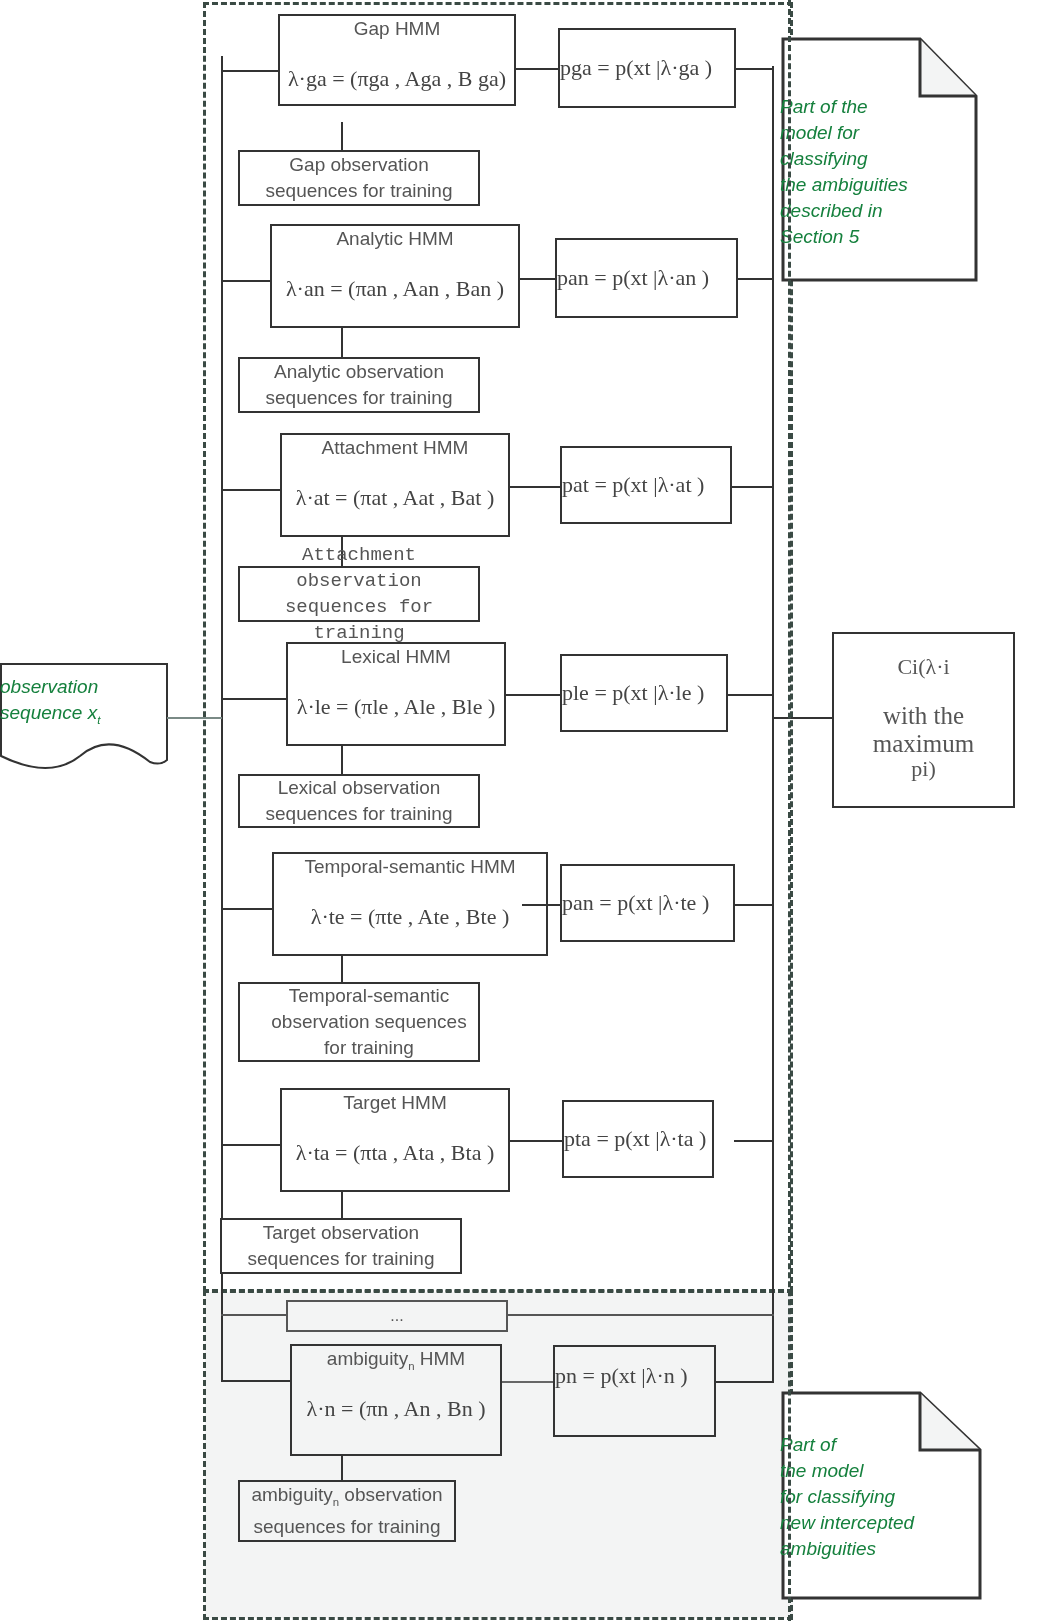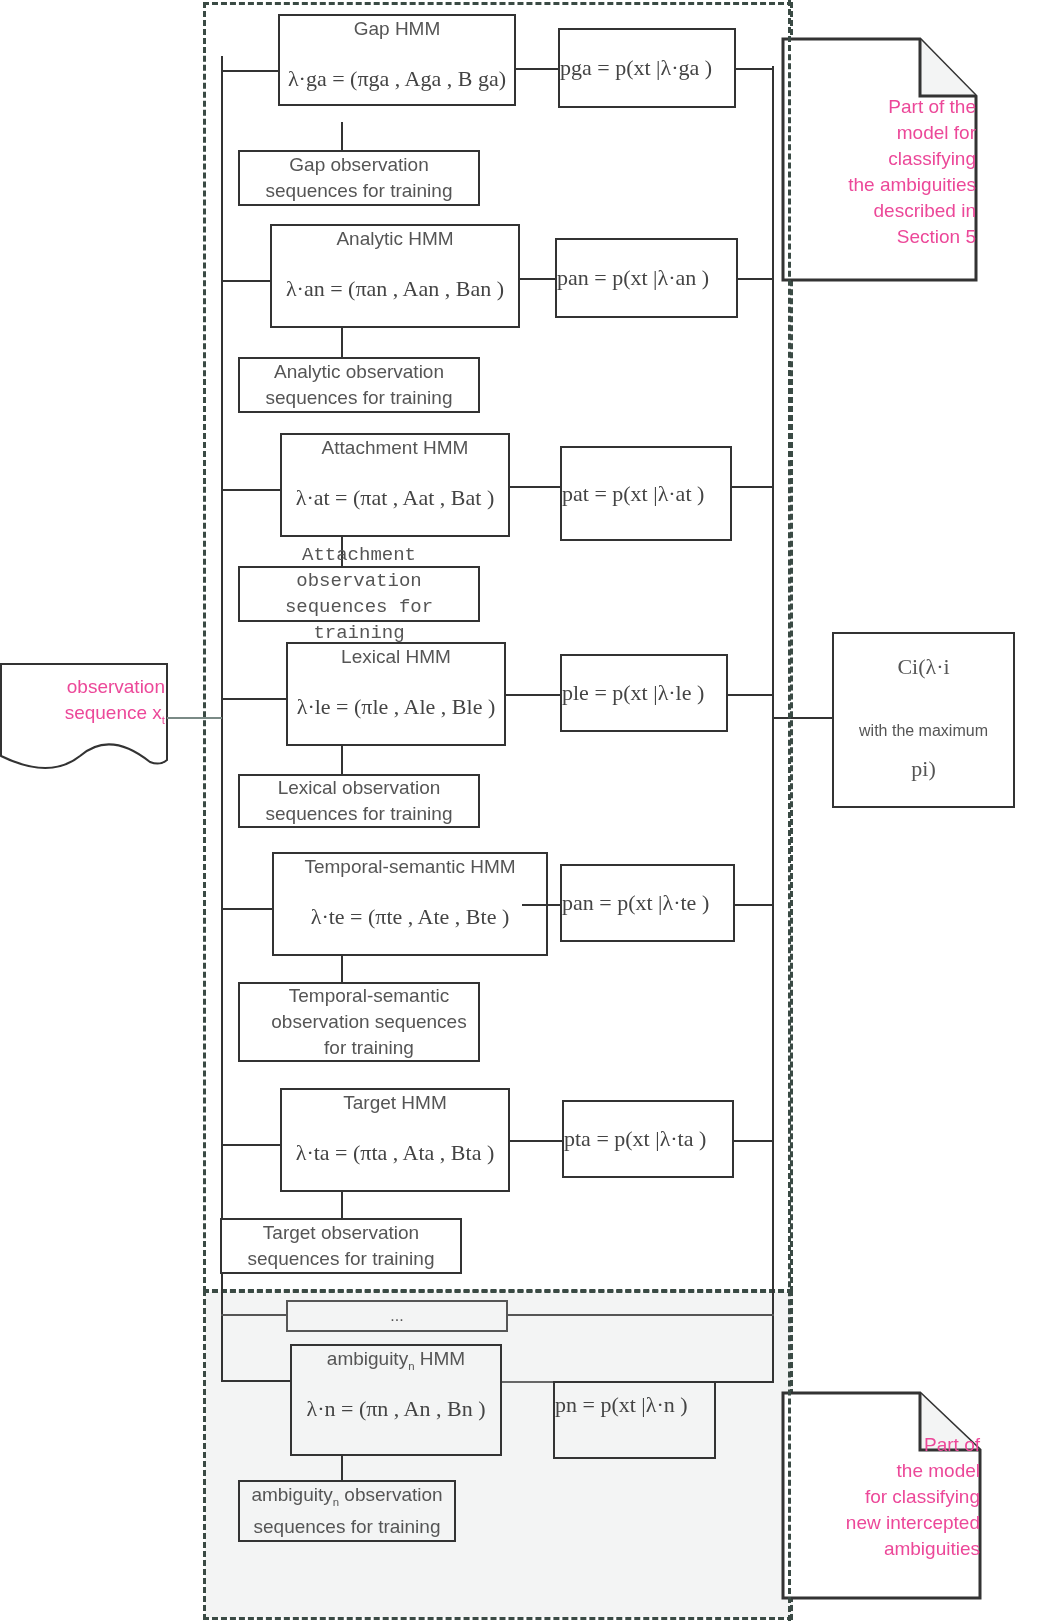--- a/index.html
+++ b/index.html
@@ -7,21 +7,21 @@
   .abs { position:absolute; box-sizing:border-box; }
   .box { border:2px solid #333; background:#fff; }
   .hmm-title { position:absolute; left:0; right:0; top:2px; text-align:center; font-size:19px; color:#555; }
   .formula { position:absolute; left:0; right:0; top:50px; text-align:center; font-family:"Liberation Serif", serif; font-size:22px; color:#444; white-space:nowrap; }
   .outbox { display:flex; align-items:center; justify-content:flex-start; padding-left:0; font-family:"Liberation Serif", serif; font-size:22px; color:#444; white-space:nowrap; }
   .outbox span.f { padding-left:0; margin-top:-30px; }
   .train { display:flex; align-items:center; justify-content:center; text-align:center; font-size:19px; line-height:26px; color:#555; }
   .line { position:absolute; background:#333; }
   .h { height:2px; }
   .v { width:2px; }
-  .note { font-size:19px; color:#ec4899; text-align:right; line-height:26px; }
+  .note { font-size:19px; color:#15803d; text-align:left; line-height:26px;font-style:italic; }
   sub { font-size:0.6em; }
 </style>
 </head>
 <body>
 
 <div class="abs" style="left:205px; top:1292px; width:588px; height:326px; background:#f3f4f4;"></div>
 
 <div class="abs" style="left:203px; top:2px; width:590px; height:1290px; border:3px dashed #3a4a44;"></div>
 
 <div class="abs" style="left:203px; top:1290px; width:590px; height:330px; border:3px dashed #3a4a44;"></div>
@@ -77,21 +77,21 @@
           <div></div>
         </div>
       </div>
 
       <div class="line h" style="left:221px; top:489px; width:59px;"></div>
       <div class="abs box" style="left:280px; top:433px; width:230px; height:104px;">
         <div class="hmm-title">Attachment HMM</div>
         <div class="formula">λ·at = (πat , Aat , Bat )</div>
       </div>
       <div class="line h" style="left:510px; top:486px; width:50px;"></div>
-      <div class="abs box outbox" style="left:560px; top:446px; width:172px; height:95px;">
+      <div class="abs box outbox" style="left:560px; top:446px; width:172px; height:78px;">
         <span class="f" style="margin-top:0">pat = p(xt |λ·at )</span>
       </div>
       <div class="line h" style="left:732px; top:486px; width:40px;"></div>
       <div class="line v" style="left:341px; top:537px; height:29px;"></div>
       <div class="abs box train" style="left:238px; top:566px; width:242px; height:56px;font-family:Liberation Mono, monospace;">
         <div>
           <div>Attachment observation</div>
           <div>sequences for training</div>
           <div></div>
         </div>
@@ -134,21 +134,21 @@
           <div>for training</div>
         </div>
       </div>
 
       <div class="line h" style="left:221px; top:1144px; width:59px;"></div>
       <div class="abs box" style="left:280px; top:1088px; width:230px; height:104px;">
         <div class="hmm-title">Target HMM</div>
         <div class="formula">λ·ta = (πta , Ata , Bta )</div>
       </div>
       <div class="line h" style="left:510px; top:1140px; width:52px;"></div>
-      <div class="abs box outbox" style="left:562px; top:1100px; width:172px; height:78px;">
+      <div class="abs box outbox" style="left:562px; top:1100px; width:152px; height:78px;">
         <span class="f" style="margin-top:0">pta = p(xt |λ·ta )</span>
       </div>
       <div class="line h" style="left:734px; top:1140px; width:38px;"></div>
       <div class="line v" style="left:341px; top:1192px; height:26px;"></div>
       <div class="abs box train" style="left:220px; top:1218px; width:242px; height:56px;">
         <div>
           <div>Target observation</div>
           <div>sequences for training</div>
           <div></div>
         </div>
@@ -160,36 +160,36 @@
   <span>...</span>
 </div>
 <div class="line h" style="left:508px; top:1314px; width:266px; background:#555;"></div>
 
 <div class="line h" style="left:221px; top:1380px; width:70px;"></div>
 <div class="abs box" style="left:290px; top:1344px; width:212px; height:112px; background:#f3f4f4;">
   <div class="hmm-title"><span>ambiguity</span><sub>n</sub><span> HMM</span></div>
   <div class="formula">λ·n = (πn , An , Bn )</div>
 </div>
 <div class="line h" style="left:502px; top:1381px; width:52px; background:#666;"></div>
-<div class="abs box outbox" style="left:553px; top:1381px; width:163px; height:78px; background:#f3f4f4;">
+<div class="abs box outbox" style="left:553px; top:1345px; width:163px; height:92px; background:#f3f4f4;">
   <span class="f">pn = p(xt |λ·n )</span>
 </div>
 <div class="line h" style="left:716px; top:1381px; width:58px;"></div>
 <div class="line v" style="left:341px; top:1456px; height:26px;"></div>
 <div class="abs box train" style="left:238px; top:1480px; width:218px; height:62px; background:#f3f4f4;justify-content:center;">
   <div>
     <div><span>ambiguity</span><sub>n</sub><span> observation</span></div>
     <div>sequences for training</div>
   </div>
 </div>
 
 <div class="line h" style="left:772px; top:717px; width:62px;"></div>
 <div class="abs box" style="left:832px; top:632px; width:183px; height:176px; font-family:'Liberation Serif', serif; font-size:22px; color:#555; text-align:center;">
   <div style="position:absolute; left:0; right:0; top:20px;">Ci(λ·i</div>
-  <div style="position:absolute; left:0; right:0; top:88px; font-family:Liberation Sans, sans-serif; font-size:16px;">with the maximum</div>
+  <div style="position:absolute; left:0; right:0; top:68px; font-family:Liberation Serif, serif; font-size:25px;">with the maximum</div>
   <div style="position:absolute; left:0; right:0; top:122px;">pi)</div>
 </div>
 
 <svg class="abs" style="left:780px; top:36px;" width="202" height="248">
   <path d="M3,3 L140,3 L196,60 L196,244 L3,244 Z" fill="#fff" stroke="#333" stroke-width="3"></path>
   <path d="M140,3 L140,60 L196,60" fill="#f3f4f4" stroke="#333" stroke-width="3"></path>
 </svg>
 <div class="abs note" style="left:780px; top:94px; width:196px;">
   <div>Part of the</div>
   <div>model for</div>

